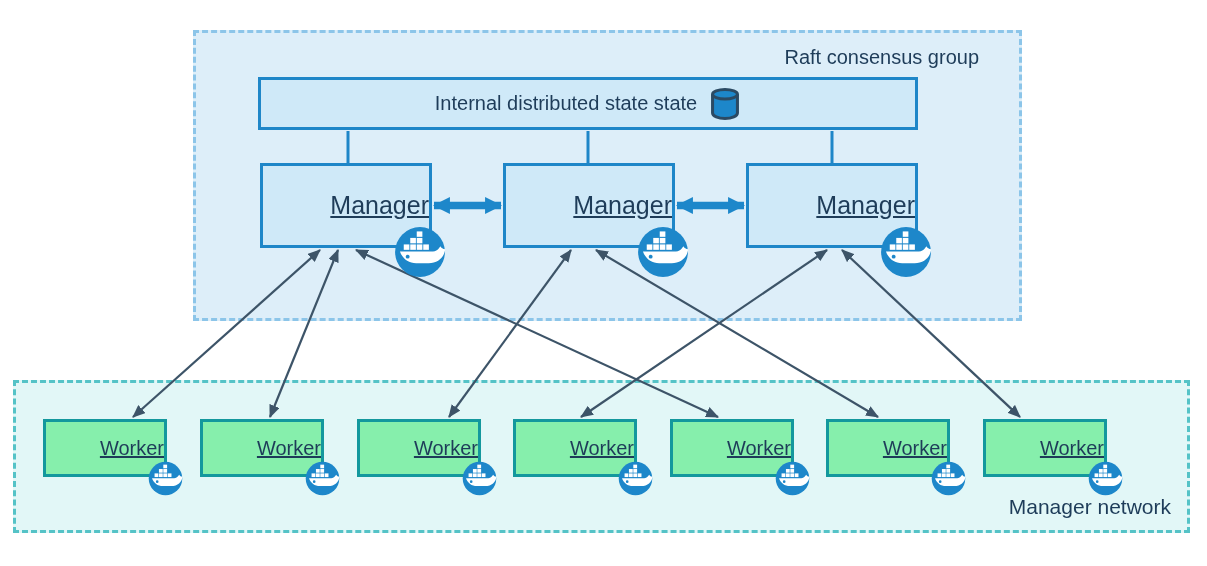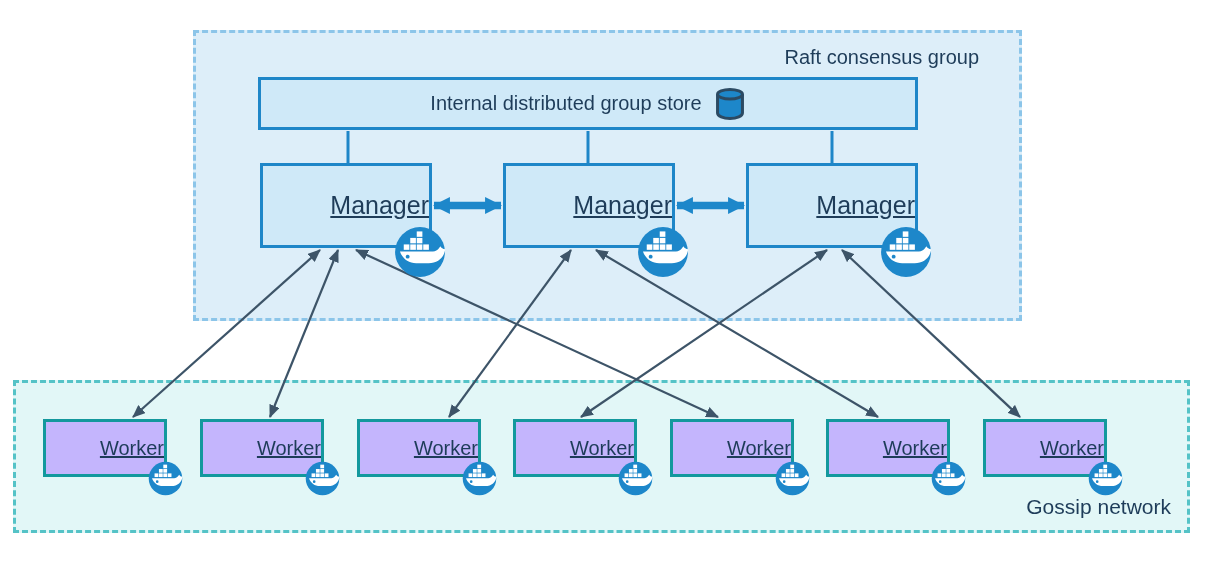--- a/index.html
+++ b/index.html
@@ -28,40 +28,40 @@
     display: flex; align-items: center; justify-content: center; gap: 12px;
     font-size: 20px;
   }
   .store svg { width: 32px; height: 36px; }
 
   
   .node {
     position: absolute; display: flex; align-items: center; justify-content: flex-end; text-decoration: underline;
   }
   .manager { width: 172px; height: 85px; background: #cfe9f8; border: 3px solid #1e86c8; font-size: 25px; }
-  .worker  { width: 124px; height: 58px; background: #c4b5fd; border: 3px solid #13989d; font-size: 20px; }
+  .worker  { width: 124px; height: 58px; background: #86efac; border: 3px solid #13989d; font-size: 20px; }
 
   .docker-badge { position: absolute; line-height: 0; }
   .docker-badge.lg { width: 52px; height: 52px; left: 131px; top: 60px; }
   .docker-badge.sm { width: 35px; height: 35px; left: 102px; top: 39px; }
   .docker-badge svg { width: 100%; height: 100%; }
 
   #edge-layer { position: absolute; left: 0; top: 0; width: 1207px; height: 566px; pointer-events: none; }
 </style>
 </head>
 <body>
 
 <div class="canvas">
 
   <div class="group raft">
     <div class="group-label raft-label">Raft consensus group</div>
   </div>
 
   <div class="group gossip">
-    <div class="group-label gossip-label">Gossip network</div>
+    <div class="group-label gossip-label">Manager network</div>
   </div>
 
   <svg id="edge-layer" viewBox="0 0 1207 566">
     <defs>
       <marker id="mDark" viewBox="0 0 12 10" refX="11" refY="5" markerWidth="13" markerHeight="11" orient="auto-start-reverse" markerUnits="userSpaceOnUse">
         <path d="M0,0 L12,5 L0,10 Z" fill="#3d5468"></path>
       </marker>
       <marker id="mBlue" viewBox="0 0 16 16" refX="15" refY="8" markerWidth="17" markerHeight="17" orient="auto-start-reverse" markerUnits="userSpaceOnUse">
         <path d="M0,0 L16,8 L0,16 Z" fill="#1d87ca"></path>
       </marker>
@@ -74,21 +74,21 @@
       <line x1="320" y1="250" x2="133" y2="417" stroke="#3d5468" stroke-width="2.2" marker-start="url(#mDark)" marker-end="url(#mDark)"></line>
       <line x1="338" y1="250" x2="270" y2="417" stroke="#3d5468" stroke-width="2.2" marker-start="url(#mDark)" marker-end="url(#mDark)"></line>
       <line x1="571" y1="250" x2="449" y2="417" stroke="#3d5468" stroke-width="2.2" marker-start="url(#mDark)" marker-end="url(#mDark)"></line>
       <line x1="827" y1="250" x2="581" y2="417" stroke="#3d5468" stroke-width="2.2" marker-start="url(#mDark)" marker-end="url(#mDark)"></line>
       <line x1="356" y1="250" x2="718" y2="417" stroke="#3d5468" stroke-width="2.2" marker-start="url(#mDark)" marker-end="url(#mDark)"></line>
       <line x1="596" y1="250" x2="878" y2="417" stroke="#3d5468" stroke-width="2.2" marker-start="url(#mDark)" marker-end="url(#mDark)"></line>
       <line x1="842" y1="250" x2="1020" y2="417" stroke="#3d5468" stroke-width="2.2" marker-start="url(#mDark)" marker-end="url(#mDark)"></line>
     </svg>
 
   <div class="store">
-    <span>Internal distributed group store</span>
+    <span>Internal distributed state state</span>
     <svg viewBox="0 0 36 40" aria-hidden="true">
       <g stroke="#2b4a63" stroke-width="3.4" fill="#1d87ca" stroke-linejoin="round">
         <path d="M4,9 V30 C4,33.5 10.3,36.3 18,36.3 C25.7,36.3 32,33.5 32,30 V9"></path>
         <ellipse cx="18" cy="9" rx="14" ry="5.4"></ellipse>
       </g>
     </svg>
   </div>
 
   <div id="nodes">
       <div class="node manager" style="left: 260px; top: 163px;">

